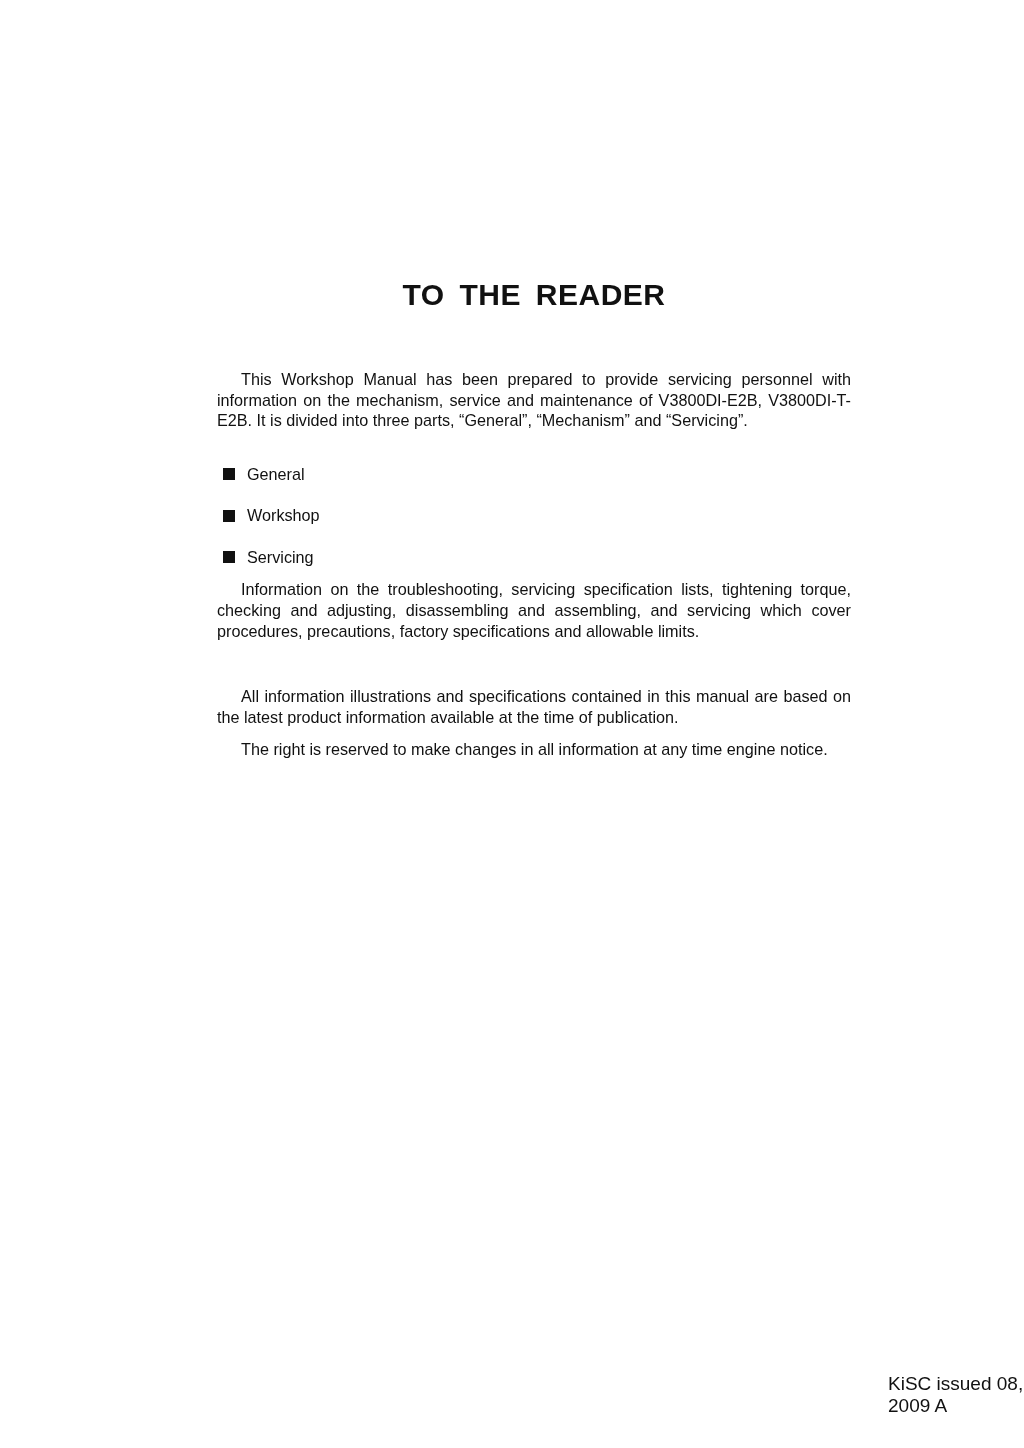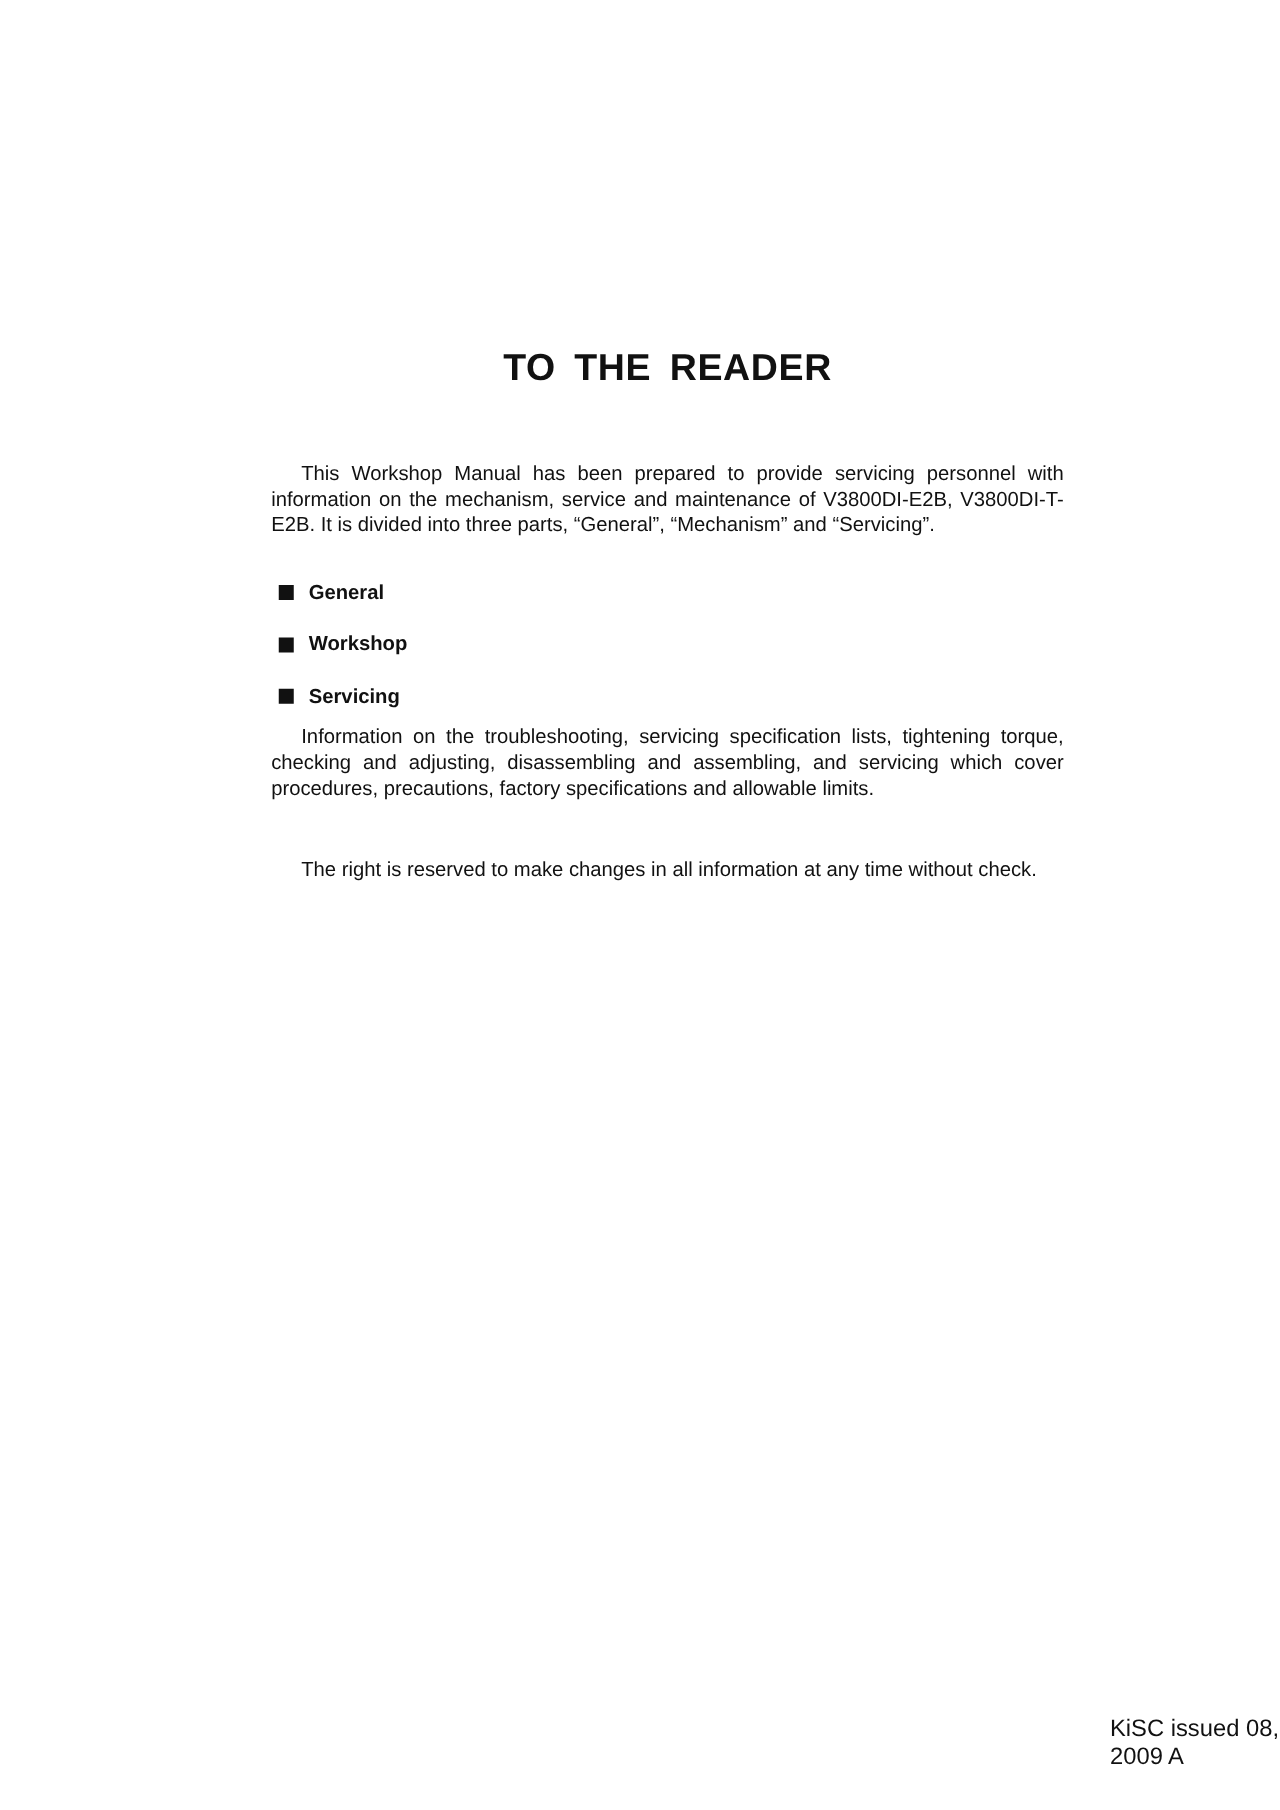--- a/index.html
+++ b/index.html
@@ -5,21 +5,21 @@
   html, body { margin: 0; padding: 0; background: #ffffff; }
   body { width: 1024px; height: 1448px; position: relative; overflow: hidden;
          font-family: "Liberation Sans", sans-serif; color: #111111; }
   .title { position: absolute; top: 278px; left: 0; width: 1068px; text-align: center;
            font-weight: bold; font-size: 30px; letter-spacing: 0.5px; word-spacing: 6px; }
   .content { position: absolute; top: 357px; left: 205px; width: 658px;
              font-size: 16.2px; line-height: 20.7px; }
   .p { text-align: justify; text-align-last: left; margin: 12px; }
   .indent { text-indent: 24px; }
   .gap { height: 20.7px; }
-  .heading { display: flex; align-items: center; font-weight: bold; margin: 0; padding-left: 18px; }
+  .heading { display: flex; align-items: center; font-weight: normal; margin: 0; padding-left: 18px; }
   .bullet { width: 12px; height: 12px; background: #111; display: inline-block; margin-right: 12px; }
   .footer { position: absolute; top: 1373px; left: 888px; font-size: 19px; }
 </style>
 </head>
 <body>
 
 <div class="title">TO  THE  READER</div>
 
 <div class="content">
   <p class="p indent">This Workshop Manual has been prepared to provide servicing personnel with information on the mechanism, service and maintenance of V3800DI-E2B, V3800DI-T-E2B.  It is divided into three parts, “General”, “Mechanism” and “Servicing”.</p>
@@ -44,17 +44,18 @@
   <div>
     <p class="heading">
       <span class="bullet"></span>
       <span>Servicing</span>
     </p>
     <p class="p indent">Information on the troubleshooting, servicing specification lists, tightening torque, checking and adjusting, disassembling and assembling, and servicing which cover procedures, precautions, factory specifications and allowable limits.</p>
   </div>
   <div class="gap"></div>
 
   <div>
-    <p class="p indent">The right is reserved to make changes in all information at any time without check.</p>
+    <p class="p indent">All information illustrations and specifications contained in this manual are based on the latest product information available at the time of publication.</p>
+    <p class="p indent">The right is reserved to make changes in all information at any time engine notice.</p>
   </div>
 </div>
 
 <div class="footer">KiSC issued 08, 2009 A</div>
 
 </body></html>

